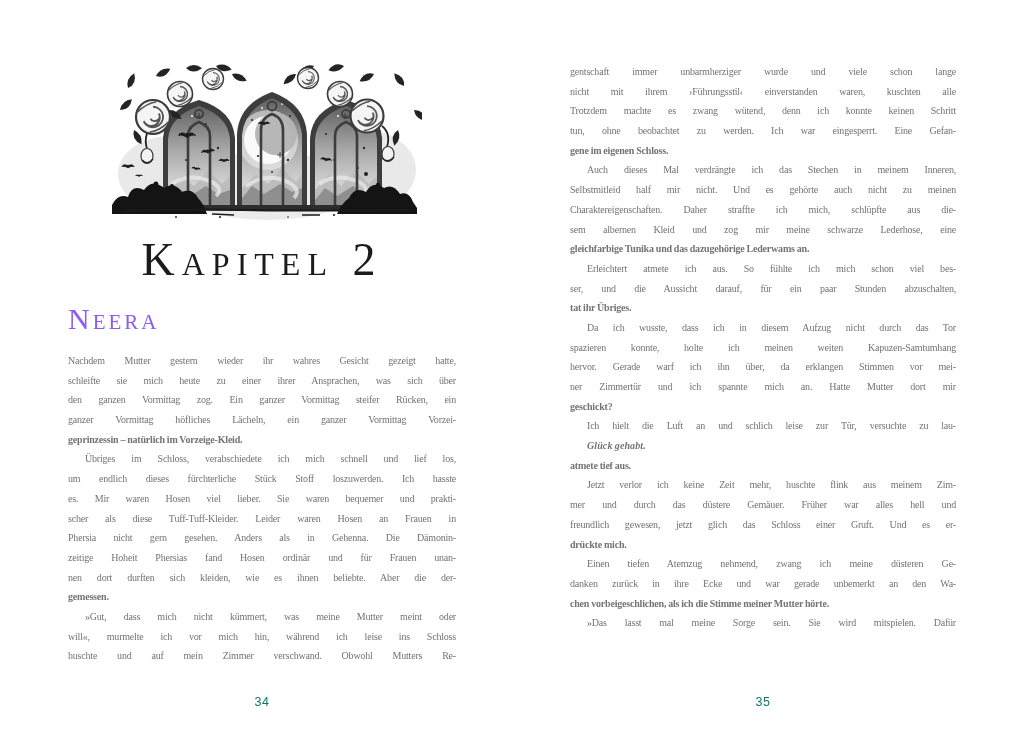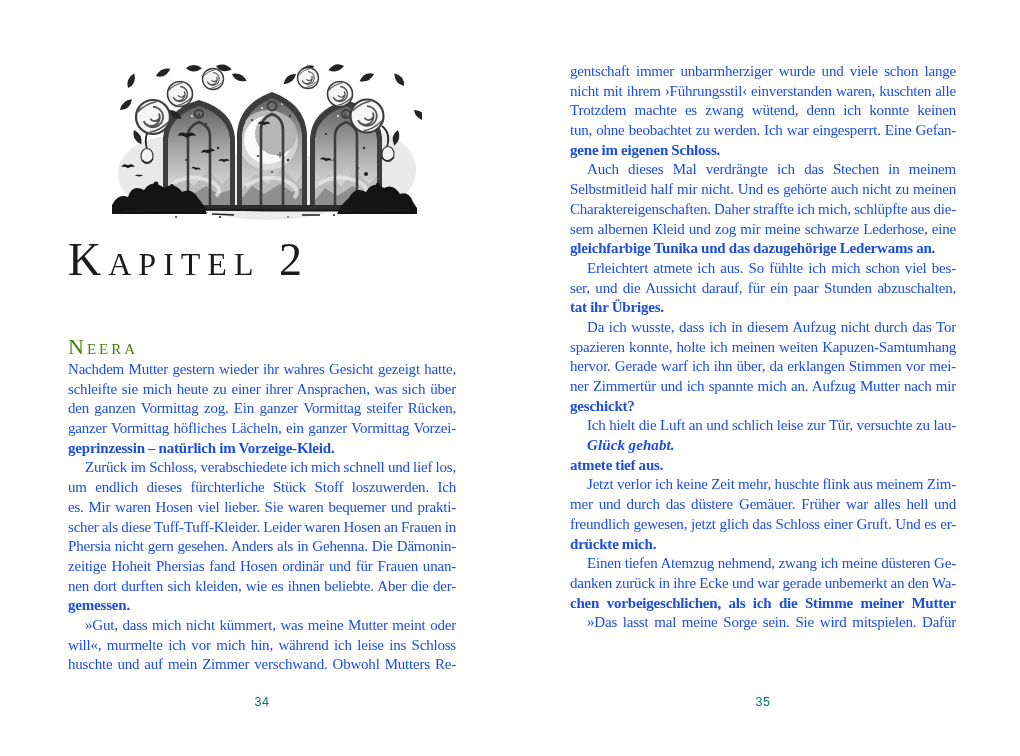--- a/index.html
+++ b/index.html
@@ -8,36 +8,36 @@
     background:#ffffff;
     font-family:"Liberation Serif", serif;
   }
   .page{position:absolute;top:0;height:756px;}
   .page-left{left:68px;width:388px;}
   .page-right{left:570px;width:386px;}
 
   .illustration{margin:64px 0 0 44px;width:310px;height:166px;}
 
   .chapter-title{
-    margin:4px 0 0;
+    margin:4px 0 0;text-align:center;
     font-variant:small-caps;font-weight:400;
     font-size:46px;line-height:52px;letter-spacing:7px;
     color:#1b1b1b;
   }
   .section-heading{
-    margin:48px 0 0;
+    margin:20px 0 0;
     font-variant:small-caps;font-weight:400;
-    font-size:22px;line-height:26px;letter-spacing:3px;
-    color:#4d7c0f;
+    font-size:30px;line-height:26px;letter-spacing:3px;
+    color:#8b5cf6;
   }
   .body-text{
-    font-size:15px;line-height:19.7px;color:#1d4ed8;
+    font-size:10px;line-height:19.7px;color:#737373;
     letter-spacing:-0.2px;word-spacing:-0.3px;
   }
-  .page-left .body-text{}
+  .page-left .body-text{margin-top:19px;}
   .page-right .body-text{margin-top:62px;}
   .line{
     height:19.7px;overflow:hidden;
     text-align:justify;text-align-last:justify;
   }
   .line.end{text-align-last:left;font-weight:bold;}
   .line.indent{text-indent:17px;}
   .line.italic{font-style:italic;letter-spacing:0.1px;}
 
   .page-number{
@@ -245,21 +245,21 @@
 
   <h1 class="chapter-title">Kapitel 2</h1>
   <h2 class="section-heading">Neera</h2>
 
   <div class="body-text">
       <div class="line">Nachdem Mutter gestern wieder ihr wahres Gesicht gezeigt hatte,</div>
       <div class="line">schleifte sie mich heute zu einer ihrer Ansprachen, was sich über</div>
       <div class="line">den ganzen Vormittag zog. Ein ganzer Vormittag steifer Rücken, ein</div>
       <div class="line">ganzer Vormittag höfliches Lächeln, ein ganzer Vormittag Vorzei-</div>
       <div class="line end">geprinzessin – natürlich im Vorzeige-Kleid.</div>
-      <div class="line indent">Zurück im Schloss, verabschiedete ich mich schnell und lief los,</div>
+      <div class="line indent">Übriges im Schloss, verabschiedete ich mich schnell und lief los,</div>
       <div class="line">um endlich dieses fürchterliche Stück Stoff loszuwerden. Ich hasste</div>
       <div class="line">es. Mir waren Hosen viel lieber. Sie waren bequemer und prakti-</div>
       <div class="line">scher als diese Tuff-Tuff-Kleider. Leider waren Hosen an Frauen in</div>
       <div class="line">Phersia nicht gern gesehen. Anders als in Gehenna. Die Dämonin-</div>
       <div class="line">zeitige Hoheit Phersias fand Hosen ordinär und für Frauen unan-</div>
       <div class="line">nen dort durften sich kleiden, wie es ihnen beliebte. Aber die der-</div>
       <div class="line end">gemessen.</div>
       <div class="line indent">»Gut, dass mich nicht kümmert, was meine Mutter meint oder</div>
       <div class="line">will«, murmelte ich vor mich hin, während ich leise ins Schloss</div>
       <div class="line">huschte und auf mein Zimmer verschwand. Obwohl Mutters Re-</div>
@@ -279,21 +279,21 @@
       <div class="line">Selbstmitleid half mir nicht. Und es gehörte auch nicht zu meinen</div>
       <div class="line">Charaktereigenschaften. Daher straffte ich mich, schlüpfte aus die-</div>
       <div class="line">sem albernen Kleid und zog mir meine schwarze Lederhose, eine</div>
       <div class="line end">gleichfarbige Tunika und das dazugehörige Lederwams an.</div>
       <div class="line indent">Erleichtert atmete ich aus. So fühlte ich mich schon viel bes-</div>
       <div class="line">ser, und die Aussicht darauf, für ein paar Stunden abzuschalten,</div>
       <div class="line end">tat ihr Übriges.</div>
       <div class="line indent">Da ich wusste, dass ich in diesem Aufzug nicht durch das Tor</div>
       <div class="line">spazieren konnte, holte ich meinen weiten Kapuzen-Samtumhang</div>
       <div class="line">hervor. Gerade warf ich ihn über, da erklangen Stimmen vor mei-</div>
-      <div class="line">ner Zimmertür und ich spannte mich an. Aufzug Mutter nach mir</div>
+      <div class="line">ner Zimmertür und ich spannte mich an. Hatte Mutter dort mir</div>
       <div class="line end">geschickt?</div>
       <div class="line indent">Ich hielt die Luft an und schlich leise zur Tür, versuchte zu lau-</div>
       <div class="line indent end italic">Glück gehabt.</div>
       <div class="line end">atmete tief aus.</div>
       <div class="line indent">Jetzt verlor ich keine Zeit mehr, huschte flink aus meinem Zim-</div>
       <div class="line">mer und durch das düstere Gemäuer. Früher war alles hell und</div>
       <div class="line">freundlich gewesen, jetzt glich das Schloss einer Gruft. Und es er-</div>
       <div class="line end">drückte mich.</div>
       <div class="line indent">Einen tiefen Atemzug nehmend, zwang ich meine düsteren Ge-</div>
       <div class="line">danken zurück in ihre Ecke und war gerade unbemerkt an den Wa-</div>

